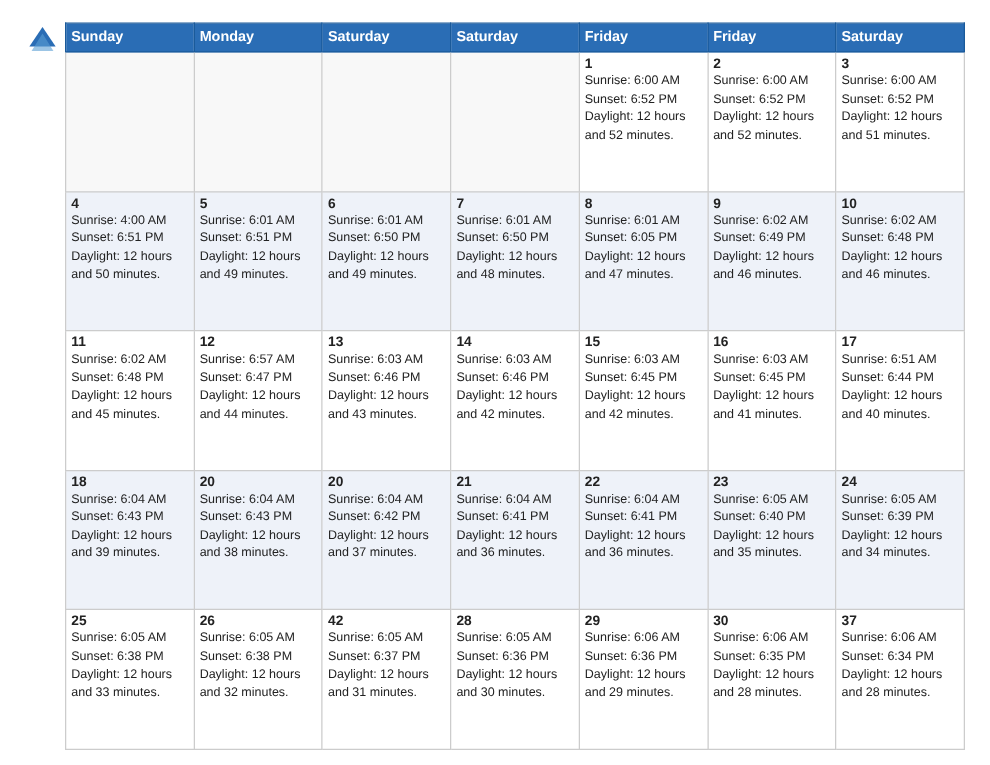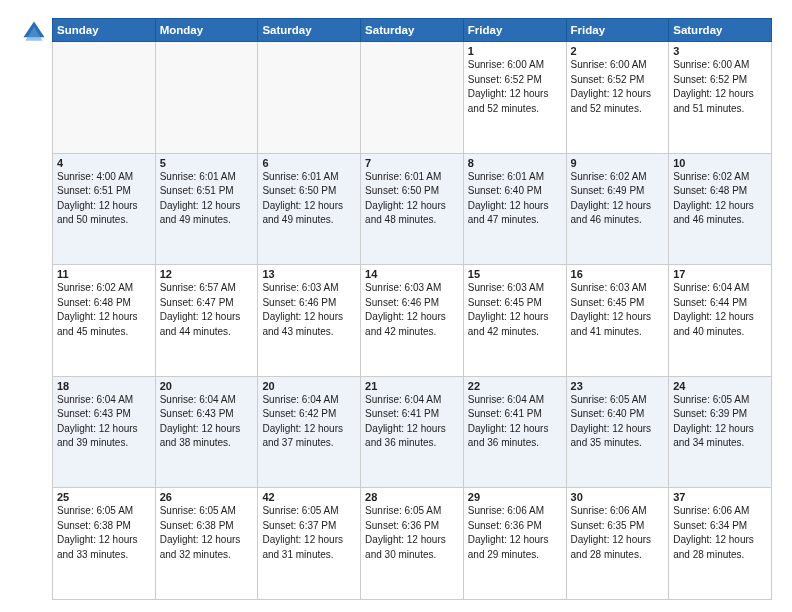--- a/index.html
+++ b/index.html
@@ -183,21 +183,21 @@
           <td>
             <span class="day-num">7</span>
             <div class="day-info">Sunrise: 6:01 AM
 Sunset: 6:50 PM
 Daylight: 12 hours
 and 48 minutes.</div>
           </td>
           <td>
             <span class="day-num">8</span>
             <div class="day-info">Sunrise: 6:01 AM
-Sunset: 6:40 PM
+Sunset: 6:05 PM
 Daylight: 12 hours
 and 47 minutes.</div>
           </td>
           <td>
             <span class="day-num">9</span>
             <div class="day-info">Sunrise: 6:02 AM
 Sunset: 6:49 PM
 Daylight: 12 hours
 and 46 minutes.</div>
           </td>
@@ -247,21 +247,21 @@
           </td>
           <td>
             <span class="day-num">16</span>
             <div class="day-info">Sunrise: 6:03 AM
 Sunset: 6:45 PM
 Daylight: 12 hours
 and 41 minutes.</div>
           </td>
           <td>
             <span class="day-num">17</span>
-            <div class="day-info">Sunrise: 6:04 AM
+            <div class="day-info">Sunrise: 6:51 AM
 Sunset: 6:44 PM
 Daylight: 12 hours
 and 40 minutes.</div>
           </td>
         </tr>
         <tr>
           <td>
             <span class="day-num">18</span>
             <div class="day-info">Sunrise: 6:04 AM
 Sunset: 6:43 PM

